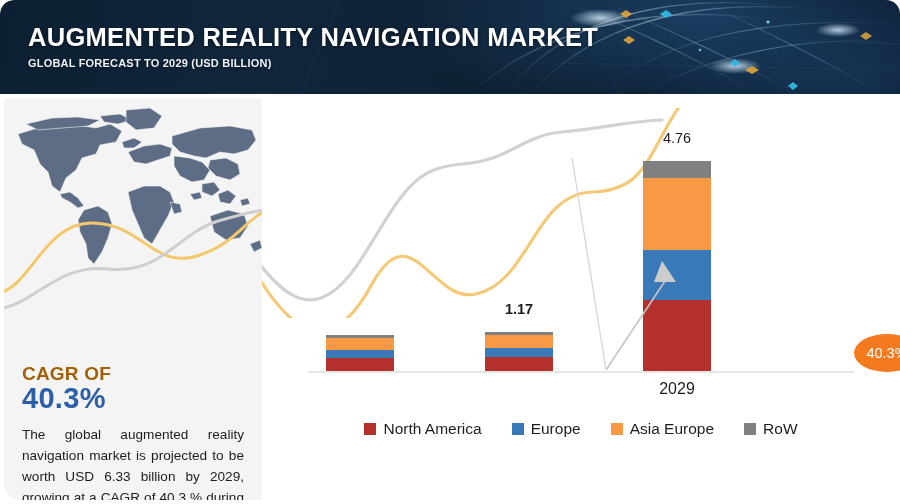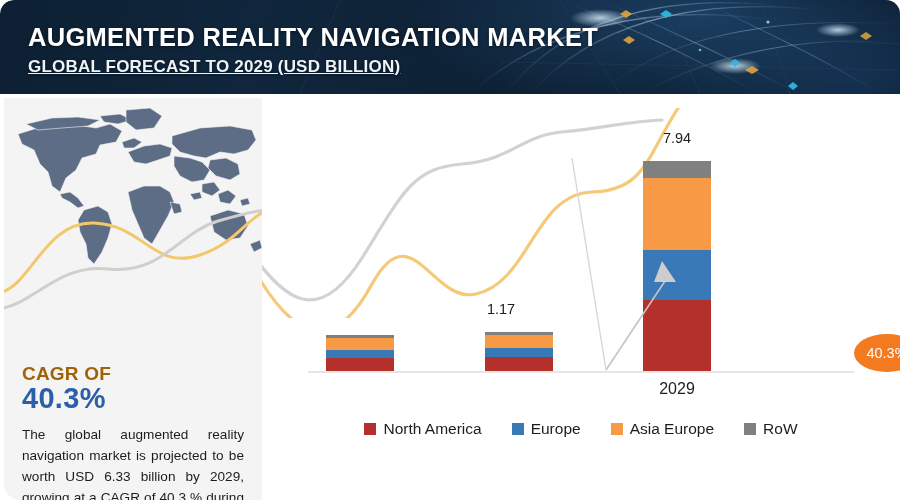--- a/index.html
+++ b/index.html
@@ -13,22 +13,22 @@
   #header{position:absolute;left:0;top:0;width:900px;height:94px;
           border-radius:14px 14px 0 0;overflow:hidden;
           background:
             radial-gradient(ellipse 420px 150px at 78% 18%, rgba(40,90,140,.55), rgba(0,0,0,0) 70%),
             radial-gradient(ellipse 300px 120px at 96% 88%, rgba(30,70,115,.45), rgba(0,0,0,0) 70%),
             linear-gradient(100deg,#0d2033 0%,#10263c 28%,#0e2236 52%,#0b1c2e 74%,#091728 100%);}
   #header-art{position:absolute;inset:0;}
   .hdr-text{position:absolute;left:28px;z-index:4;color:#ffffff;
             text-shadow:0 1px 3px rgba(0,0,0,.55);}
   #title{top:23px;font-size:25.5px;font-weight:bold;letter-spacing:.3px;}
-  #subtitle{top:57px;font-size:17px;font-weight:bold;letter-spacing:.2px;
-            color:#eef3f8;text-decoration:underline;}
+  #subtitle{top:57px;font-size:11px;font-weight:bold;letter-spacing:.2px;
+            color:#eef3f8;}
 
   
   #left-panel{position:absolute;left:4px;top:98px;width:258px;height:402px;
               background:#f4f4f4;border-radius:0 0 0 16px;overflow:hidden;}
   #map-wrap{position:absolute;left:0;top:0;width:258px;height:180px;}
   #left-curves{position:absolute;left:0;top:95px;width:258px;height:120px;}
   #cagr-of{position:absolute;left:18px;top:265px;font-size:19px;font-weight:bold;
            color:#a16207;letter-spacing:.2px;}
   #cagr-value{position:absolute;left:18px;top:284px;font-size:29px;font-weight:bold;
               color:#2b5fa8;letter-spacing:.3px;}
@@ -196,29 +196,29 @@
     <div id="plot">
 
       <div class="bar-total" style="left:43px;top:206px;margin-top:48px;">1.08</div>
       <div class="bar" style="left:64px;top:237px;">
         <span class="seg" style="height:3px;background:#808080;"></span>
         <span class="seg" style="height:12px;background:#f89a45;"></span>
         <span class="seg" style="height:8px;background:#3a79b8;"></span>
         <span class="seg" style="height:13px;background:#b4302c;"></span>
       </div>
 
-      <div class="bar-total" style="left:184px;top:203px;">1.17</div>
+      <div class="bar-total" style="left:202px;top:203px;font-weight:bold;">1.17</div>
       <div class="bar" style="left:223px;top:234px;">
         <span class="seg" style="height:3px;background:#808080;"></span>
         <span class="seg" style="height:13px;background:#f89a45;"></span>
         <span class="seg" style="height:9px;background:#3a79b8;"></span>
         <span class="seg" style="height:14px;background:#b4302c;"></span>
       </div>
 
-      <div class="bar-total" style="left:360px;top:32px;">7.94</div>
+      <div class="bar-total" style="left:360px;top:32px;">4.76</div>
       <div class="bar" style="left:381px;top:63px;">
         <span class="seg" style="height:17px;background:#808080;"></span>
         <span class="seg" style="height:72px;background:#f89a45;"></span>
         <span class="seg" style="height:50px;background:#3a79b8;"></span>
         <span class="seg" style="height:71px;background:#b4302c;"></span>
       </div>
       <div class="x-label" style="left:360px;">2029</div>
     </div>
 
     <div id="callout">

